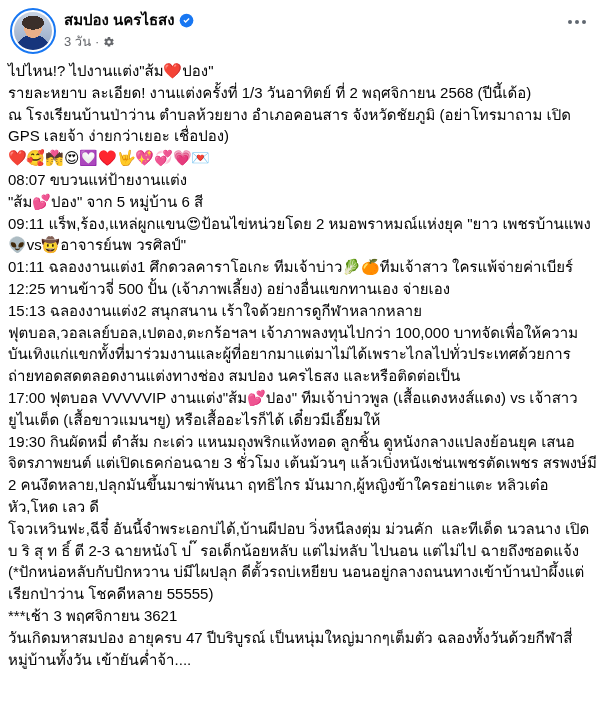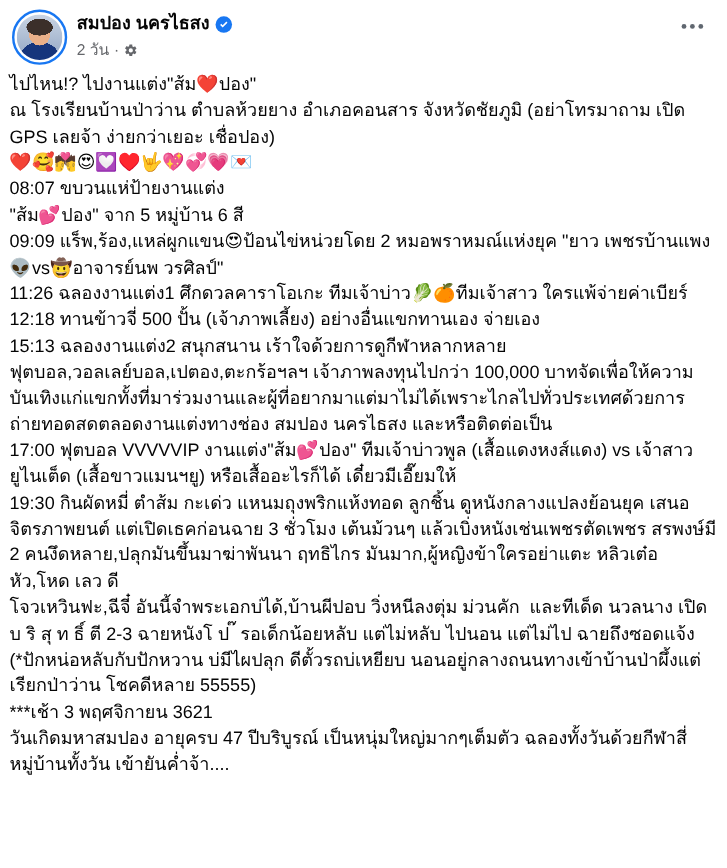--- a/index.html
+++ b/index.html
@@ -45,45 +45,46 @@
       <div class="name-row">
         <span class="profile-name">สมปอง นครไธสง</span>
         <span class="verified">
           <svg viewBox="0 0 24 24" width="15" height="15" aria-hidden="true">
             <circle cx="12" cy="12" r="11" fill="#1877f2"></circle>
             <path d="M10.5 15.8l-3.4-3.4 1.5-1.5 1.9 1.9 4.9-4.9 1.5 1.5z" fill="#ffffff"></path>
           </svg>
         </span>
       </div>
       <div class="meta-row">
-        <span>2 วัน</span>
+        <span>3 วัน</span>
         <span class="dot-sep">·</span>
         <span class="gear">
           <svg viewBox="0 0 24 24" width="12" height="12" aria-hidden="true">
             <path fill="#65676b" d="M19.14,12.94a7.07,7.07,0,0,0,.06-.94,7.07,7.07,0,0,0-.06-.94l2.03-1.58a.5.5,0,0,0,.12-.64l-1.92-3.32a.5.5,0,0,0-.61-.22l-2.39,1a7,7,0,0,0-1.63-.94l-.36-2.54A.5.5,0,0,0,13.89,2H10.05a.5.5,0,0,0-.49.42L9.2,4.96a7,7,0,0,0-1.63.94l-2.39-1a.5.5,0,0,0-.61.22L2.65,8.44a.5.5,0,0,0,.12.64L4.8,10.66a7.07,7.07,0,0,0-.06.94,7.07,7.07,0,0,0,.06.94L2.77,14.12a.5.5,0,0,0-.12.64l1.92,3.32a.5.5,0,0,0,.61.22l2.39-1a7,7,0,0,0,1.63.94l.36,2.54a.5.5,0,0,0,.49.42h3.84a.5.5,0,0,0,.49-.42l.36-2.54a7,7,0,0,0,1.63-.94l2.39,1a.5.5,0,0,0,.61-.22l1.92-3.32a.5.5,0,0,0-.12-.64ZM12,15.5A3.5,3.5,0,1,1,15.5,12,3.5,3.5,0,0,1,12,15.5Z"></path>
           </svg>
         </span>
       </div>
     </div>
     <div class="more-btn" title="">
       <i></i>
         <i></i>
         <i></i>
     </div>
   </div>
 
   <div class="post-body">
     <div class="post-line">ไปไหน!? ไปงานแต่ง"ส้ม❤️ปอง"</div>
+    <div class="post-line">รายละหยาบ ละเอียด! งานแต่งครั้งที่ 1/3 วันอาทิตย์ ที่ 2 พฤศจิกายน 2568 (ปีนี้เด้อ)</div>
     <div class="post-line">ณ โรงเรียนบ้านป่าว่าน ตำบลห้วยยาง อำเภอคอนสาร จังหวัดชัยภูมิ (อย่าโทรมาถาม เปิด GPS เลยจ้า ง่ายกว่าเยอะ เชื่อปอง)</div>
     <div class="post-line">❤️🥰💏😍💟♥️🤟💖💞💗💌</div>
     <div class="post-line">08:07 ขบวนแห่ป้ายงานแต่ง</div>
     <div class="post-line">"ส้ม💕ปอง" จาก 5 หมู่บ้าน 6 สี</div>
-    <div class="post-line">09:09 แร็พ,ร้อง,แหล่ผูกแขน😍ป้อนไข่หน่วยโดย 2 หมอพราหมณ์แห่งยุค "ยาว เพชรบ้านแพง👽vs🤠อาจารย์นพ วรศิลป์"</div>
-    <div class="post-line">11:26 ฉลองงานแต่ง1 ศึกดวลคาราโอเกะ ทีมเจ้าบ่าว🥬🍊ทีมเจ้าสาว ใครแพ้จ่ายค่าเบียร์</div>
-    <div class="post-line">12:18 ทานข้าวจี่ 500 ปั้น (เจ้าภาพเลี้ยง) อย่างอื่นแขกทานเอง จ่ายเอง</div>
+    <div class="post-line">09:11 แร็พ,ร้อง,แหล่ผูกแขน😍ป้อนไข่หน่วยโดย 2 หมอพราหมณ์แห่งยุค "ยาว เพชรบ้านแพง👽vs🤠อาจารย์นพ วรศิลป์"</div>
+    <div class="post-line">01:11 ฉลองงานแต่ง1 ศึกดวลคาราโอเกะ ทีมเจ้าบ่าว🥬🍊ทีมเจ้าสาว ใครแพ้จ่ายค่าเบียร์</div>
+    <div class="post-line">12:25 ทานข้าวจี่ 500 ปั้น (เจ้าภาพเลี้ยง) อย่างอื่นแขกทานเอง จ่ายเอง</div>
     <div class="post-line">15:13 ฉลองงานแต่ง2 สนุกสนาน เร้าใจด้วยการดูกีฬาหลากหลายฟุตบอล,วอลเลย์บอล,เปตอง,ตะกร้อฯลฯ เจ้าภาพลงทุนไปกว่า 100,000 บาทจัดเพื่อให้ความบันเทิงแก่แขกทั้งที่มาร่วมงานและผู้ที่อยากมาแต่มาไม่ได้เพราะไกลไปทั่วประเทศด้วยการถ่ายทอดสดตลอดงานแต่งทางช่อง สมปอง นครไธสง และหรือติดต่อเป็น</div>
 
 
     <div class="post-line">17:00 ฟุตบอล VVVVVIP งานแต่ง"ส้ม💕ปอง" ทีมเจ้าบ่าวพูล (เสื้อแดงหงส์แดง) vs เจ้าสาวยูไนเต็ด (เสื้อขาวแมนฯยู) หรือเสื้ออะไรก็ได้ เดี๋ยวมีเอี๊ยมให้</div>
     <div class="post-line">19:30 กินผัดหมี่ ตำส้ม กะเด่ว แหนมถุงพริกแห้งทอด ลูกชิ้น ดูหนังกลางแปลงย้อนยุค เสนอจิตรภาพยนต์ แต่เปิดเธคก่อนฉาย 3 ชั่วโมง เต้นม้วนๆ แล้วเบิ่งหนังเช่นเพชรตัดเพชร สรพงษ์มี 2 คนงึดหลาย,ปลุกมันขึ้นมาฆ่าพันนา ฤทธิไกร มันมาก,ผู้หญิงข้าใครอย่าแตะ หลิวเต๋อหัว,โหด เลว ดี</div>
     <div class="post-line">โจวเหวินฟะ,ฉีจี๋ อันนี้จำพระเอกบ่ได้,บ้านผีปอบ วิ่งหนีลงตุ่ม ม่วนคัก  และทีเด็ด นวลนาง เปิด บ ริ สุ ท ธิ์ ตี 2-3 ฉายหนังโ ป ๊ รอเด็กน้อยหลับ แต่ไม่หลับ ไปนอน แต่ไม่ไป ฉายถึงซอดแจ้ง (*ปักหน่อหลับกับปักหวาน บ่มีไผปลุก ดีตั้วรถบ่เหยียบ นอนอยู่กลางถนนทางเข้าบ้านป่าผึ้งแต่เรียกป่าว่าน โชคดีหลาย 55555)</div>
     <div class="post-line">***เช้า 3 พฤศจิกายน 3621</div>
     <div class="post-line">วันเกิดมหาสมปอง อายุครบ 47 ปีบริบูรณ์ เป็นหนุ่มใหญ่มากๆเต็มตัว ฉลองทั้งวันด้วยกีฬาสี่หมู่บ้านทั้งวัน เข้ายันค่ำจ้า....</div>
 
   </div>

